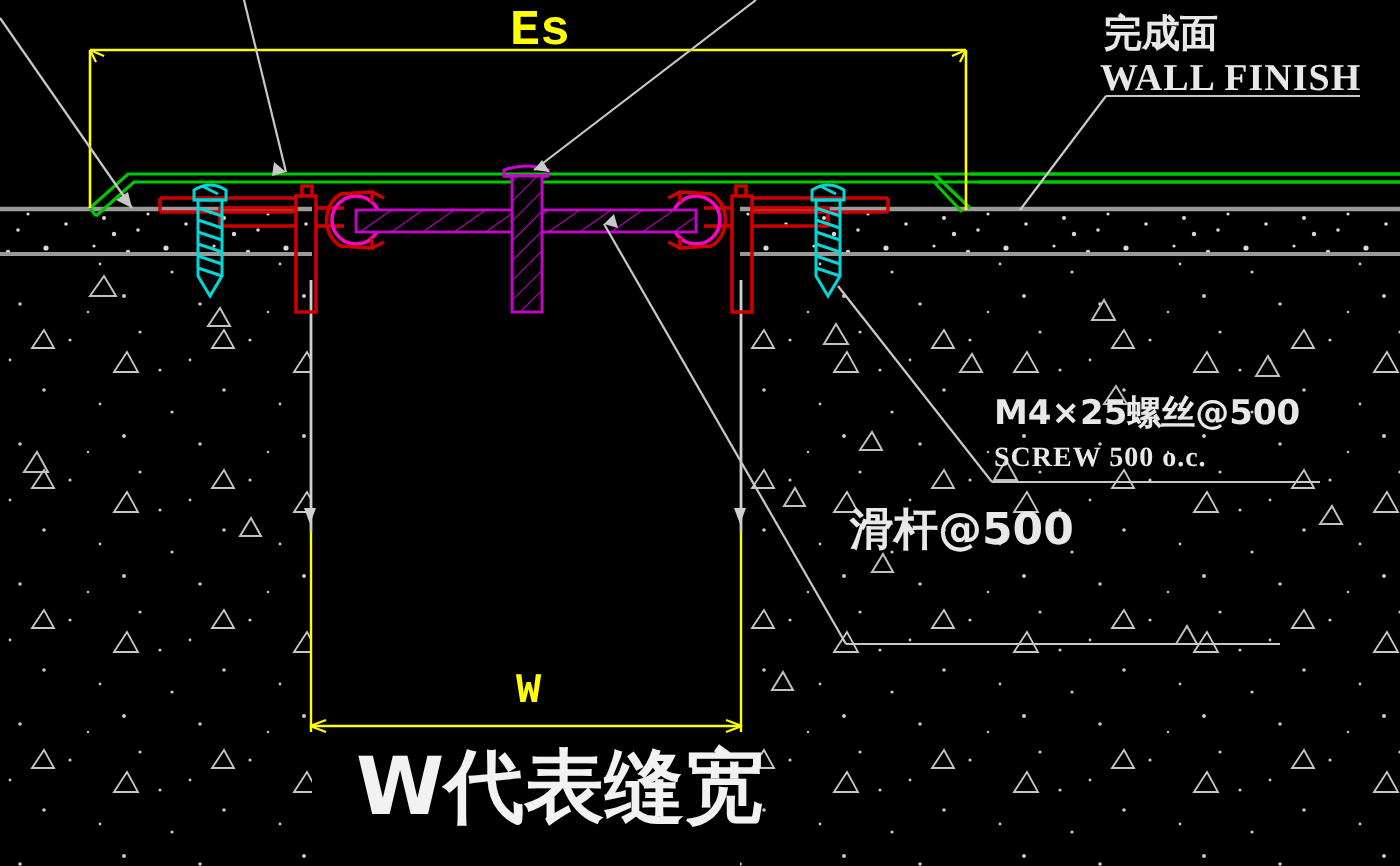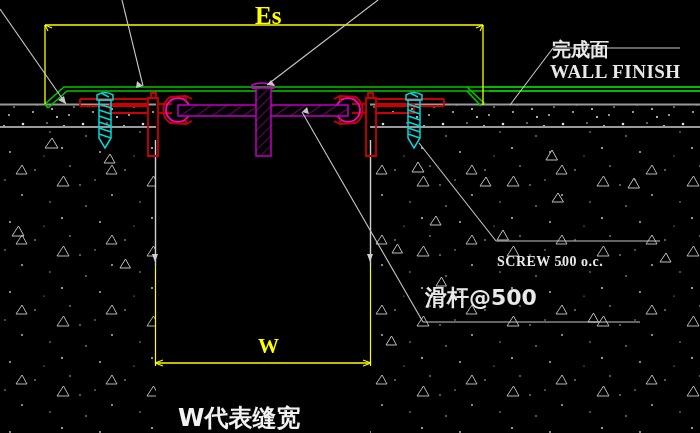--- a/index.html
+++ b/index.html
@@ -5,24 +5,24 @@
   html,body{margin:0;padding:0;background:#000;}
   body{
     font-family:"Liberation Serif", serif;
     width:700px;height:433px;overflow:hidden;
   }
   #stage{
     position:relative;width:700px;height:433px;background:#000;
     overflow:hidden;
   }
   #stage svg{position:absolute;left:0;top:0;}
-  .txt{position:absolute;white-space:nowrap;color:#e8e8e8;line-height:1;margin-top:32px;}
+  .txt{position:absolute;white-space:nowrap;color:#e8e8e8;line-height:1;}
   .cn{font-family:"DejaVu Sans", sans-serif;font-weight:600;}
   .en{font-family:"Liberation Serif", serif;letter-spacing:.5px;font-weight:bold;}
-  .dimlabel{position:absolute;color:#ffff00;font-family:Liberation Serif, serif;
+  .dimlabel{position:absolute;color:#ffff00;font-family:Liberation Mono, monospace;
     font-weight:bold;line-height:1;white-space:nowrap;}
   .title-cn{font-family:"DejaVu Sans", sans-serif;font-weight:600;color:#f2f2f2;}
 </style>
 </head>
 <body>
 
 <div id="stage">
 
   <svg width="700" height="433" viewBox="0 0 700 433">
 
@@ -250,19 +250,20 @@
 
   </svg>
 
   <div class="dimlabel" style="left:255px;top:3px;font-size:25px;">Es</div>
 
   <div class="dimlabel" style="left:258px;top:336px;font-size:21px;">W</div>
 
   <div class="txt cn" style="left:552px;top:8px;font-size:19px;">完成面</div>
   <div class="txt en" style="left:550px;top:30px;font-size:19px;">WALL FINISH</div>
 
+  <div class="txt cn" style="left:497px;top:199px;font-size:17px;">M4×25螺丝@500</div>
   <div class="txt en" style="left:497px;top:223px;font-size:14px;">SCREW 500 o.c.</div>
 
   <div class="txt cn" style="left:425px;top:255px;font-size:22px;">滑杆@500</div>
 
-  <div class="txt title-cn" style="left:178px;top:374px;font-size:24px;">W代表缝宽</div>
+  <div class="txt title-cn" style="left:178px;top:374px;font-size:40px;">W代表缝宽</div>
 
 </div>
 
 </body></html>

